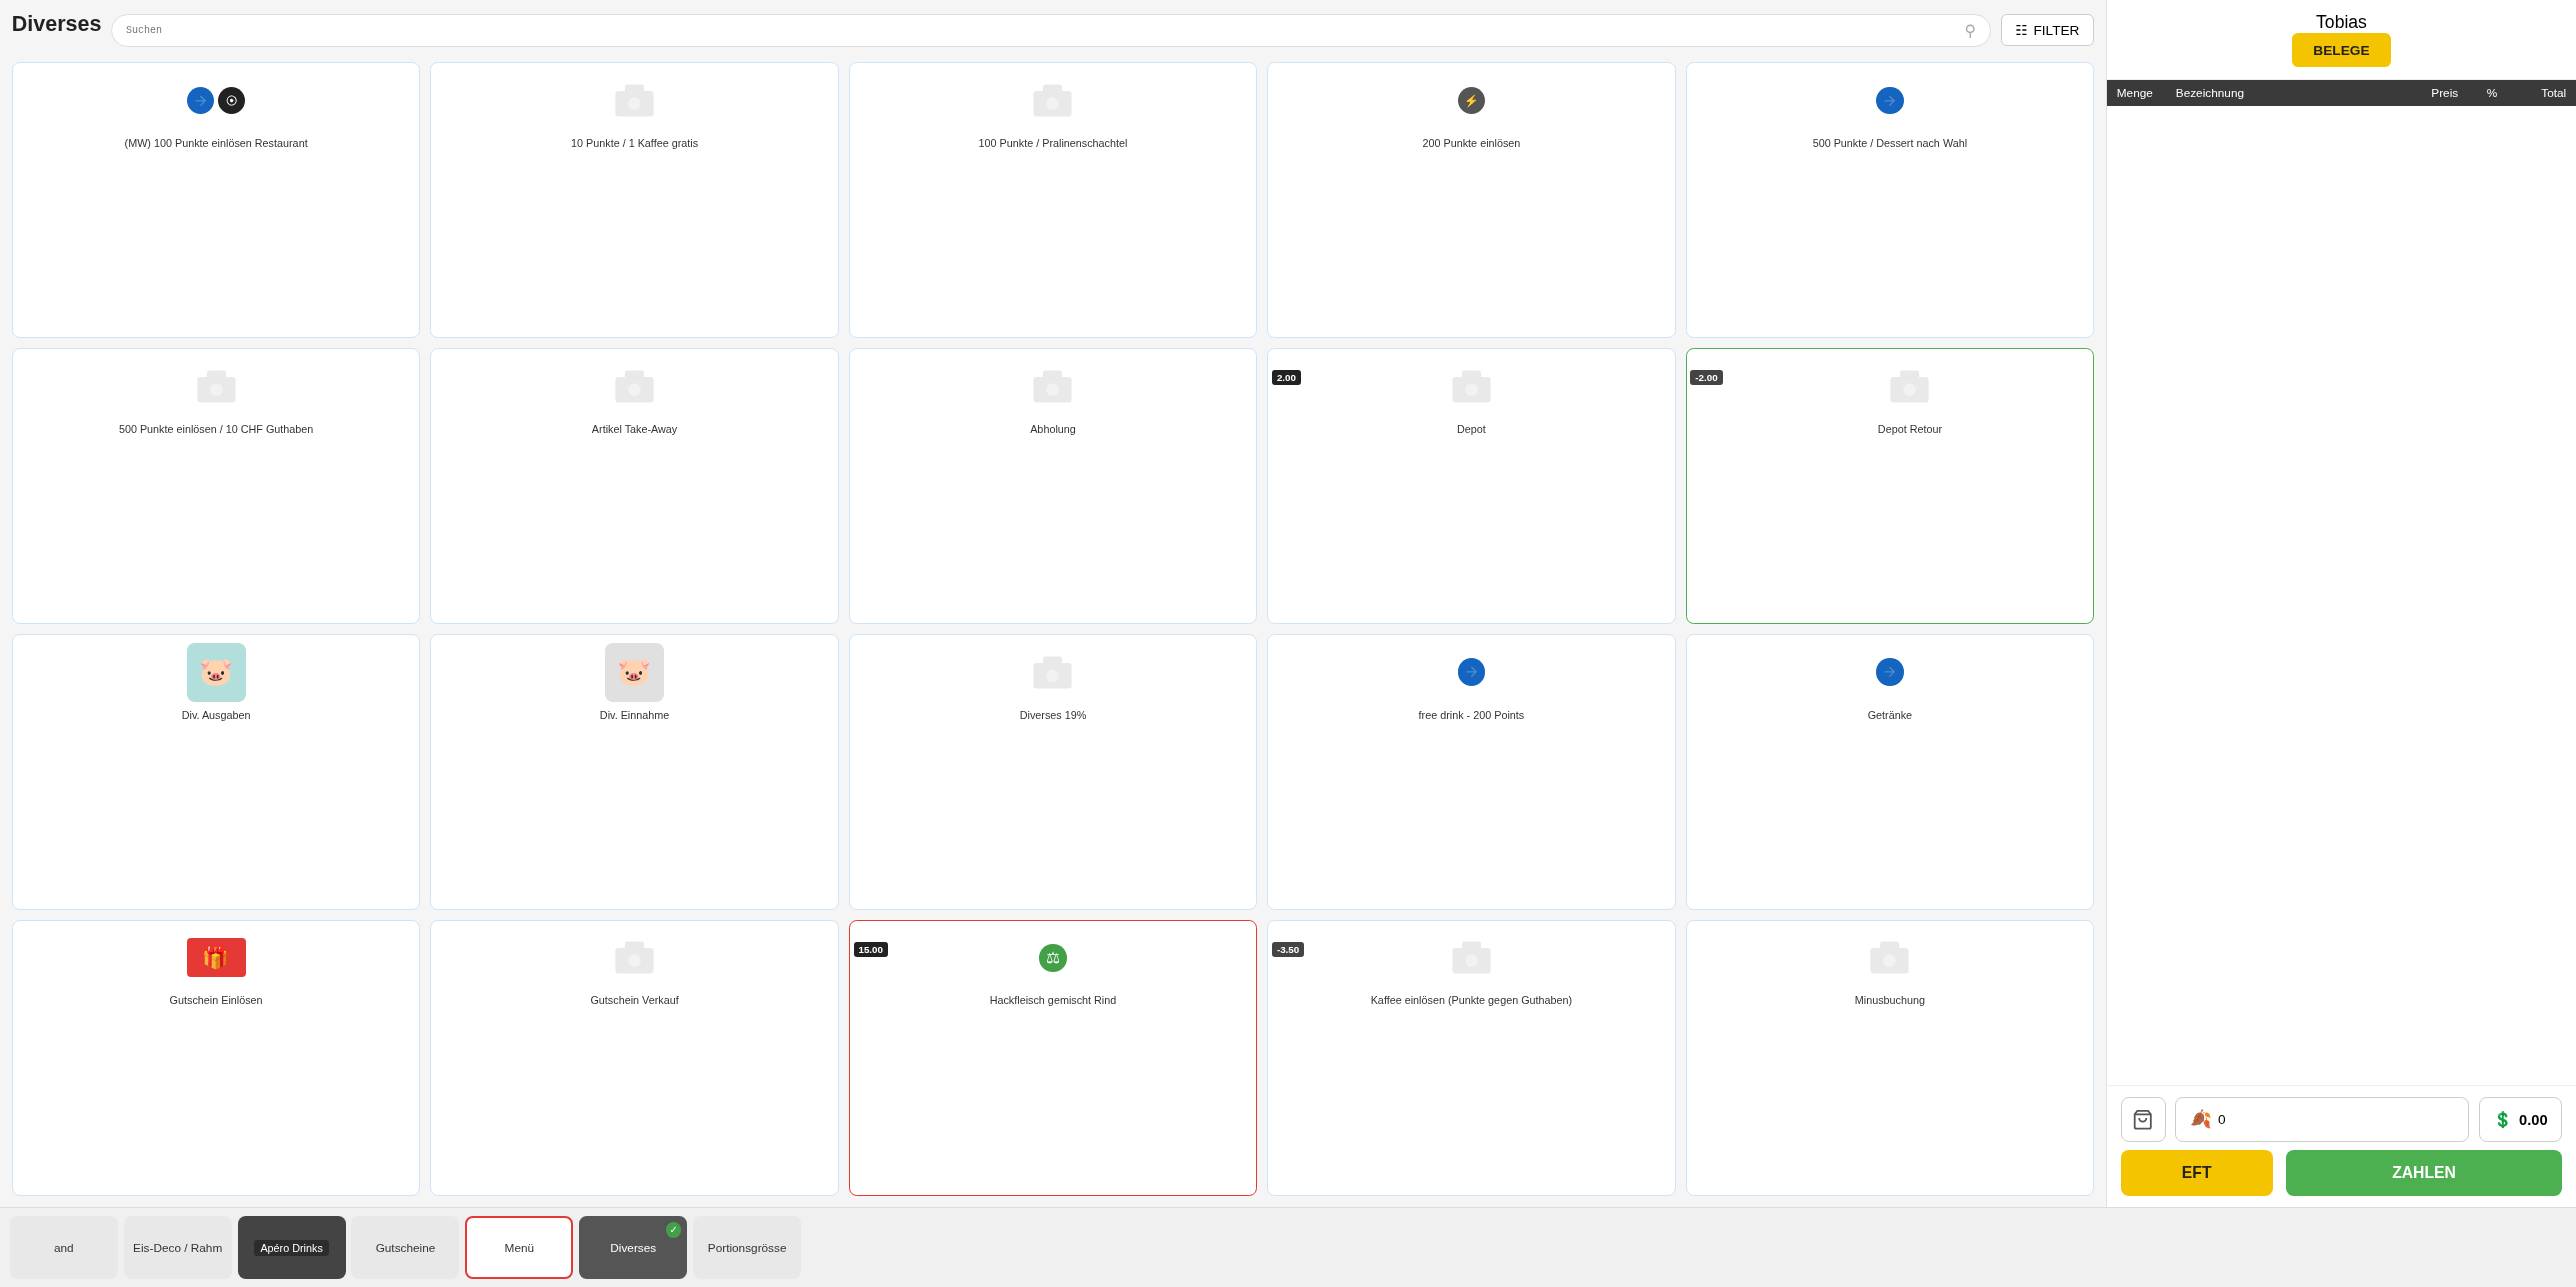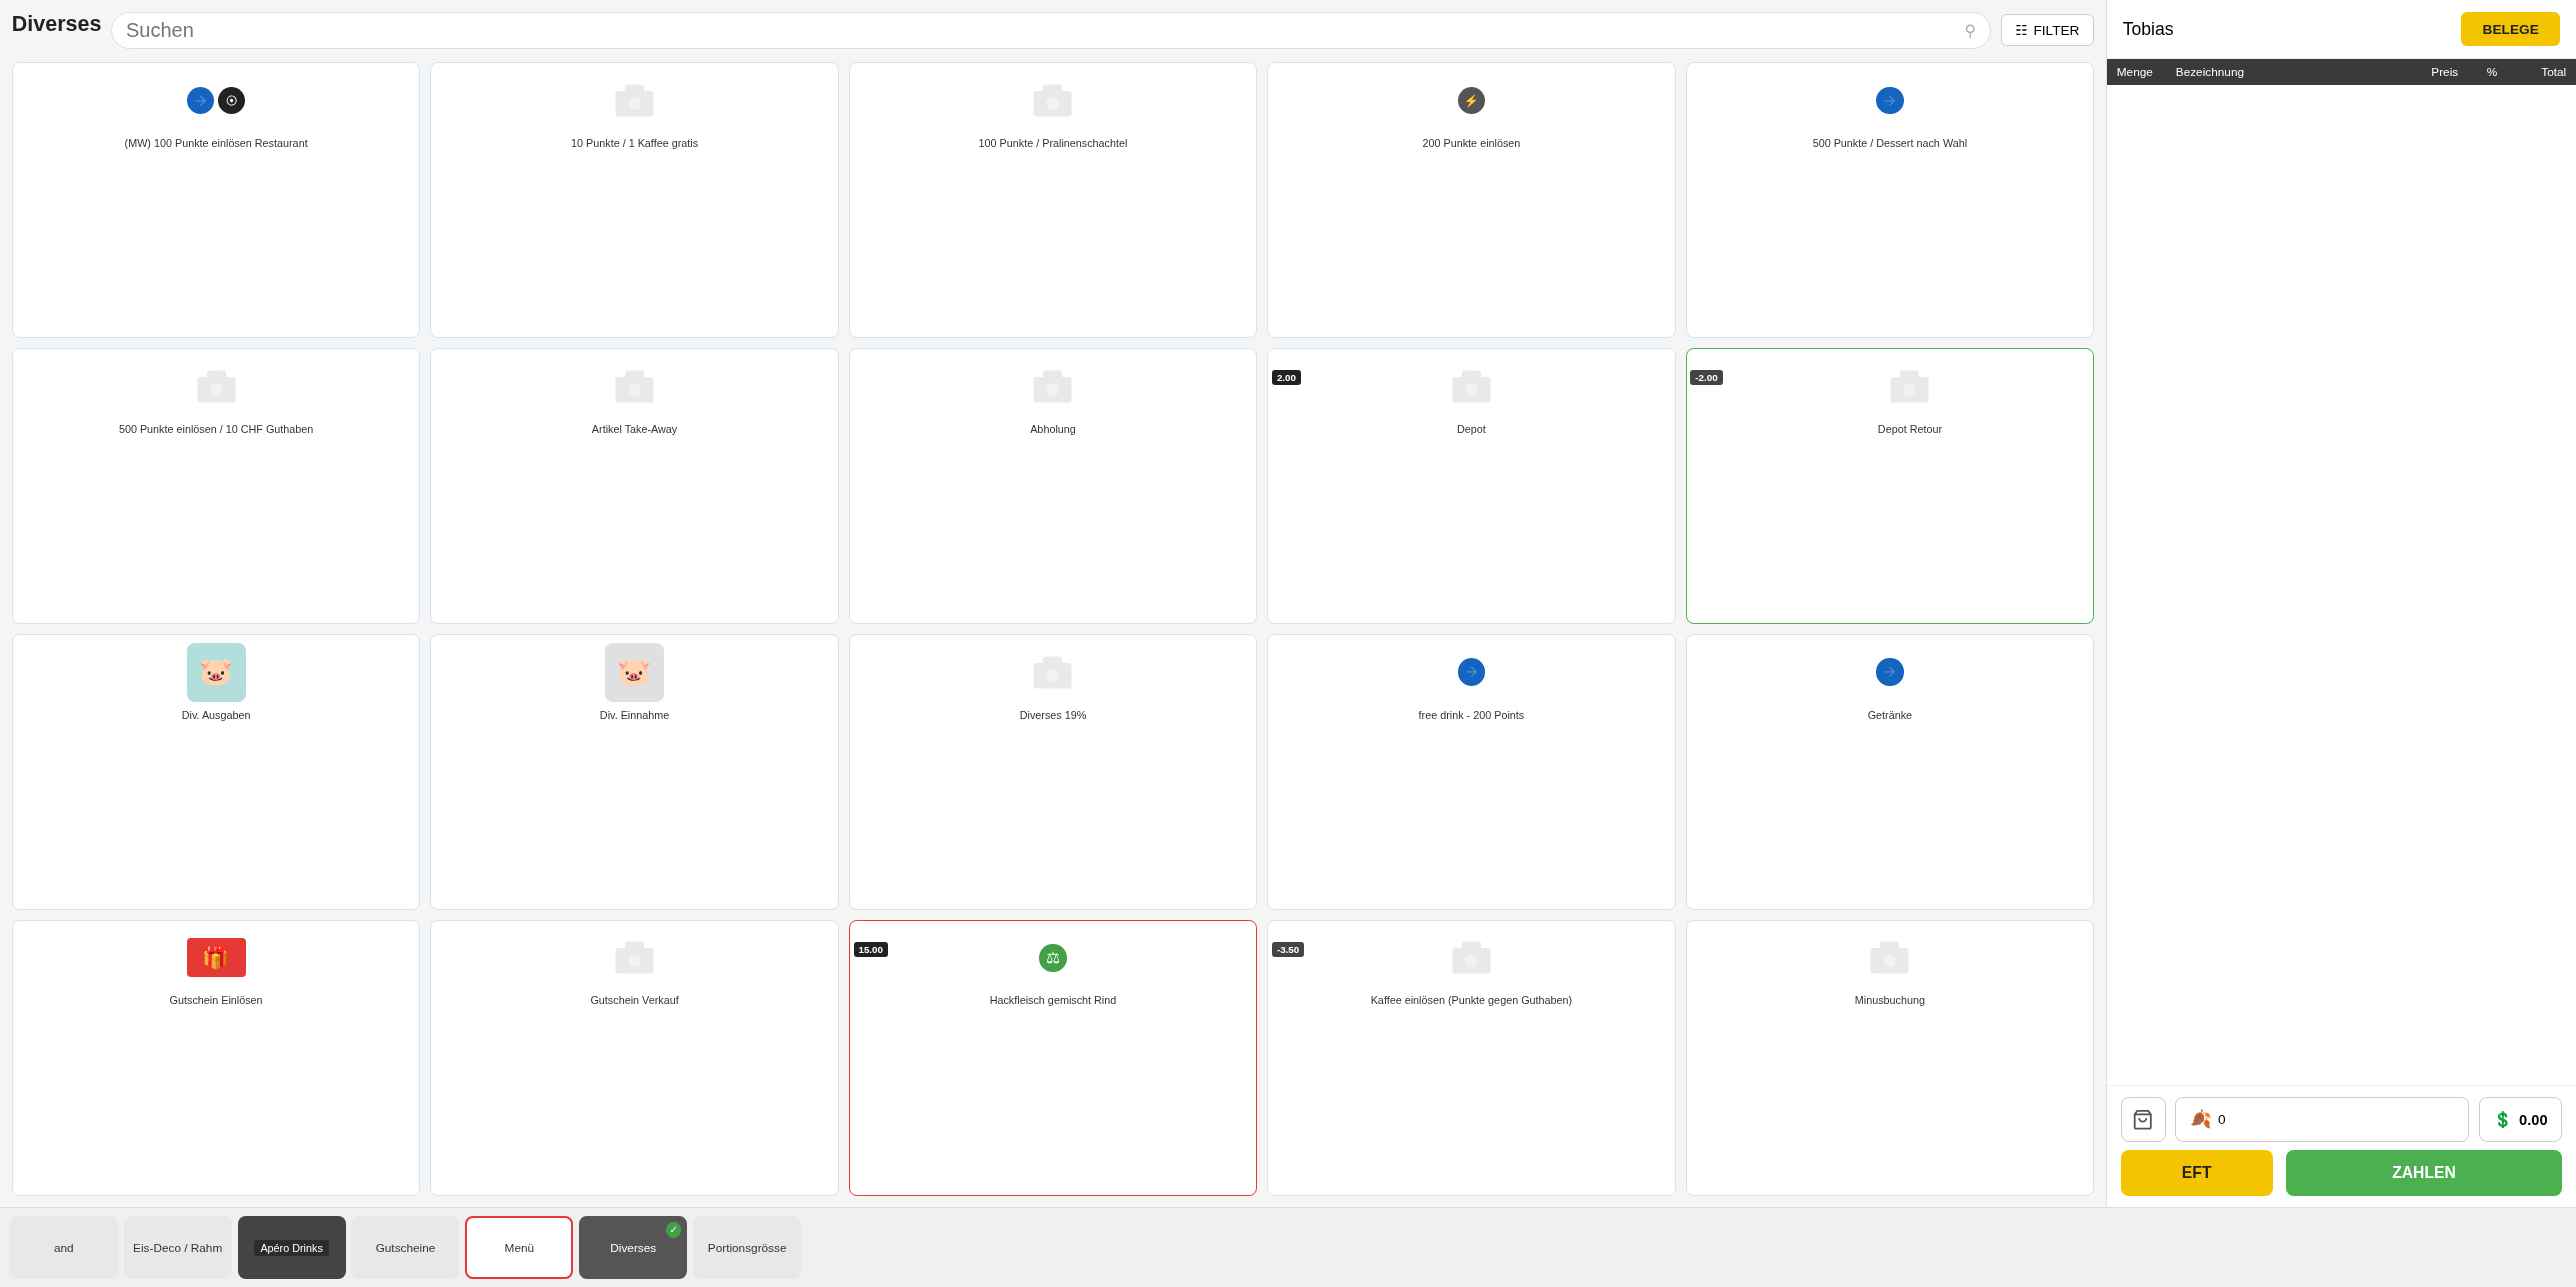--- a/index.html
+++ b/index.html
@@ -8,21 +8,21 @@
     .main-layout { display: flex; flex: 1; overflow: hidden; }
 
     
     .left-panel { flex: 1; display: flex; flex-direction: column; padding: 11.8px; overflow: hidden; }
 
     .page-title { font-size: 21.5px; font-weight: 600; margin-bottom: 11.8px; color: #222; }
 
     .top-bar { display: flex; align-items: center; gap: 9.8px; margin-bottom: 13.7px; }
 
     .search-box { flex: 1; display: flex; align-items: center; background: #fff; border: 1px solid #ddd; border-radius: 21.5px; padding: 5.9px 13.7px; gap: 7.8px; }
-    .search-box input { border: none; outline: none; font-size: 20px; flex: 1; background: transparent; }
+    .search-box input { border: none; outline: none; font-size: 10px; flex: 1; background: transparent; font-family: Liberation Mono, monospace; }
     .search-icon-wrap { color: #aaa; font-size: 15.7px; }
 
     .filter-btn { display: flex; align-items: center; gap: 5.9px; border: 1px solid #ccc; border-radius: 5.9px; padding: 6.9px 13.7px; background: #fff; cursor: pointer; font-size: 13.7px; font-weight: 500; }
 
     .product-grid { display: grid; grid-template-columns: repeat(5, 1fr); gap: 9.8px; overflow-y: auto; flex: 1; }
 
     .product-card { background: #fff; border: 1.5px solid #d0e4f7; border-radius: 7.8px; padding: 7.8px; display: flex; flex-direction: column; align-items: center; cursor: pointer; min-height: 108px; position: relative; }
     .product-card.green-border { border-color: #4caf50; padding-left: 48px; }
     .product-card.red-border { border-color: #e53935; }
 
@@ -46,21 +46,21 @@
 
     .cat-item { display: flex; flex-direction: column; align-items: center; justify-content: center; min-width: 108px; height: 63px; background: #e8e8e8; border-radius: 7.8px; cursor: pointer; font-size: 11.8px; font-weight: 500; color: #333; border: 2px solid transparent; position: relative; overflow: hidden; }
     .cat-item.active { background: #555; color: #fff; border-color: #555; }
     .cat-item.active-red { border: 2px solid #e53935; background: #fff; color: #333; }
     .cat-item .check-badge { position: absolute; top: 3.9px; right: 3.9px; background: #43a047; color: white; border-radius: 50%; width: 15.7px; height: 15.7px; font-size: 9.8px; display: flex; align-items: center; justify-content: center; }
     .cat-item .cat-label { position: relative; z-index: 2; background: rgba(0,0,0,0.35); padding: 2px 5.9px; border-radius: 2.9px; color: #fff; font-size: 10.8px; }
 
     
     .right-panel { width: 470px; background: #fff; border-left: 1px solid #e0e0e0; display: flex; flex-direction: column; }
 
-    .right-header { display: flex; justify-content: space-between; align-items: center; padding: 11.8px 15.7px; border-bottom: 1px solid #eee; }
+    .right-header { display: flex; justify-content: space-between; align-items: center; padding: 11.8px 15.7px; border-bottom: 1px solid #eee; flex-direction: column; }
     .right-header .user-name { font-size: 17.6px; font-weight: 500; }
 
     .belege-btn { background: #f5c400; color: #222; font-weight: 700; font-size: 13.7px; border: none; border-radius: 5.9px; padding: 9.8px 21.5px; cursor: pointer; }
 
     .table-header { display: flex; background: #3a3a3a; color: #fff; font-size: 11.8px; padding: 5.9px 9.8px; }
     .th-menge { width: 59px; }
     .th-bez { flex: 1; }
     .th-preis { width: 69px; text-align: right; }
     .th-pct { width: 39px; text-align: right; }
     .th-total { width: 69px; text-align: right; }

